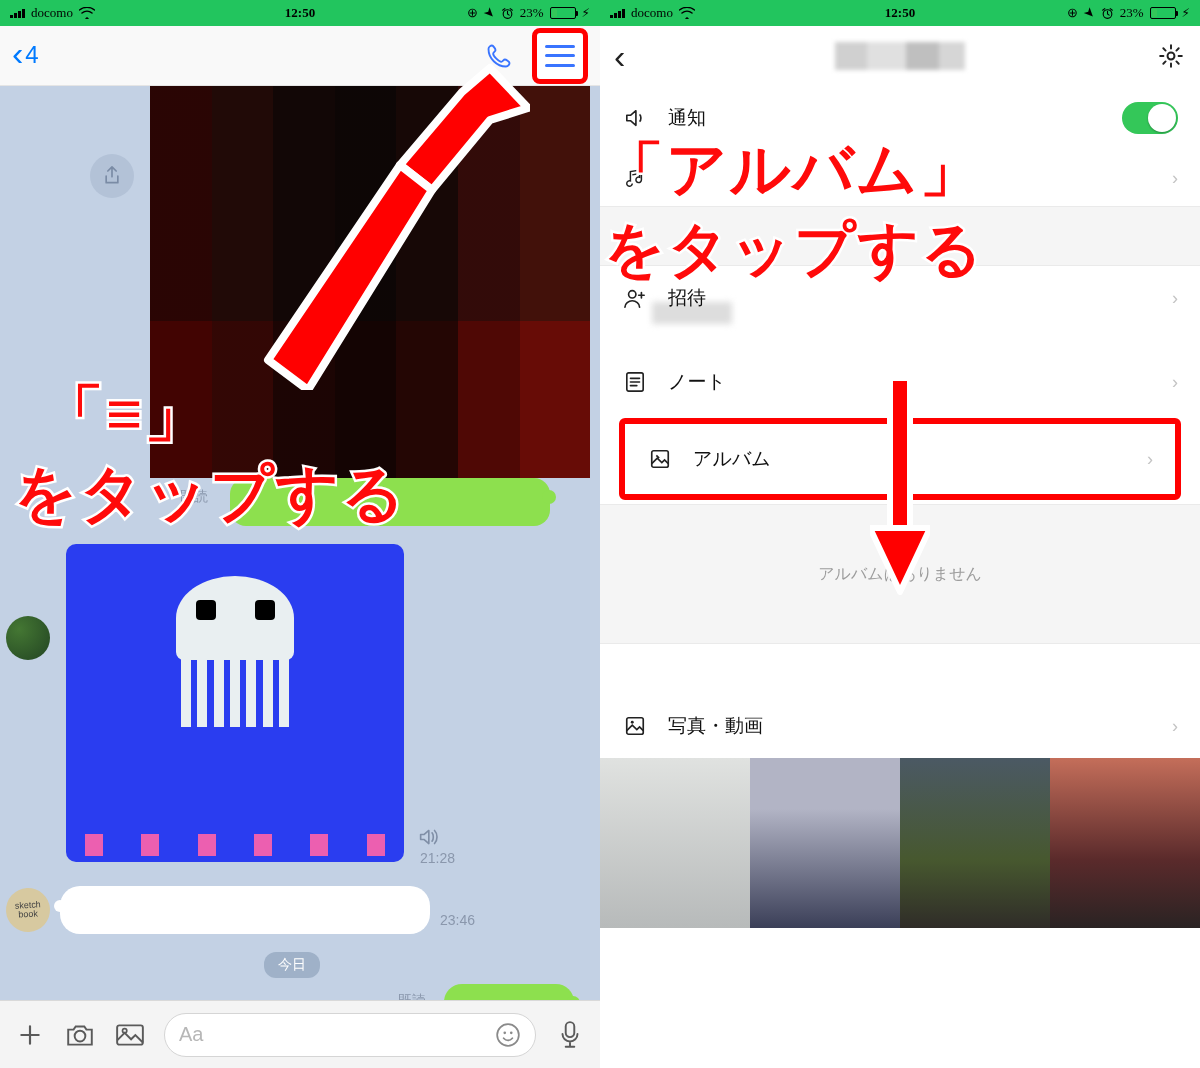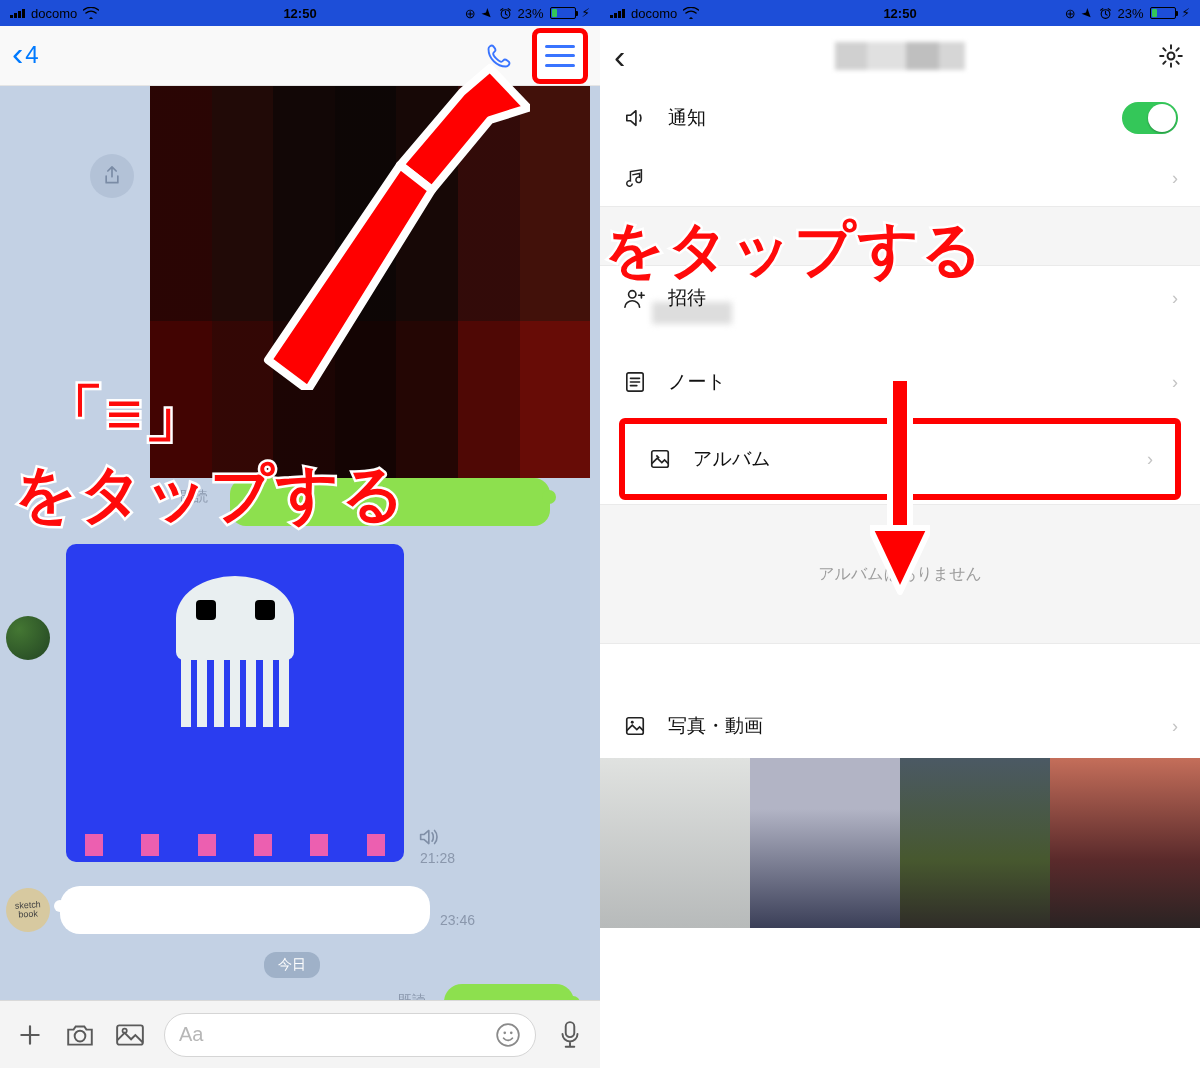--- a/index.html
+++ b/index.html
@@ -16,26 +16,27 @@
     height: 1068px;
     position: relative;
     overflow: hidden;
   }
   .screen-left  { background: #c3d1e4; }
   .screen-right { background: #fff; }
 
   
   .status-bar {
     height: 26px;
-    background: #1d4ed8;
+    background: #22c55e;
     font-size: 13px;
     display: flex;
     align-items: center;
     justify-content: space-between;
     padding: 0 10px;
+    font-family: Liberation Serif, serif;
   }
   .sb-left, .sb-right { display: flex; align-items: center; gap: 6px; }
   .sb-center {
     font-weight: 600;
     position: absolute;
     left: 50%;
     transform: translateX(-50%);
   }
   .signal { display:flex; align-items:flex-end; gap:1px; height:10px; }
   .signal span { width:3px; background:#000; }
@@ -498,14 +499,15 @@
       <div class="pg3"></div>
       <div class="pg4"></div>
     </div>
 
     <svg class="arrow-down" viewBox="0 0 60 220">
       <rect x="20" y="0" width="20" height="160" fill="#ff0000" stroke="#fff" stroke-width="6"></rect>
       <polygon points="0,150 60,150 30,214" fill="#ff0000" stroke="#fff" stroke-width="6" stroke-linejoin="round"></polygon>
     </svg>
   </div>
 
+  <div class="anno anno-r1">「アルバム」</div>
   <div class="anno anno-r2">をタップする</div>
 </div>
 
 </body></html>

